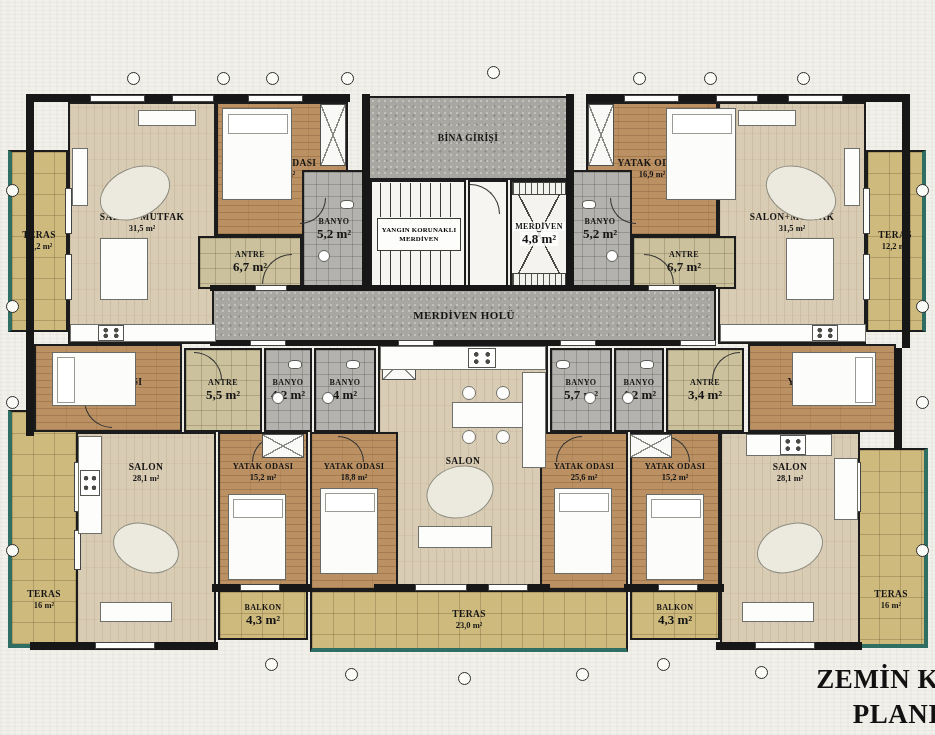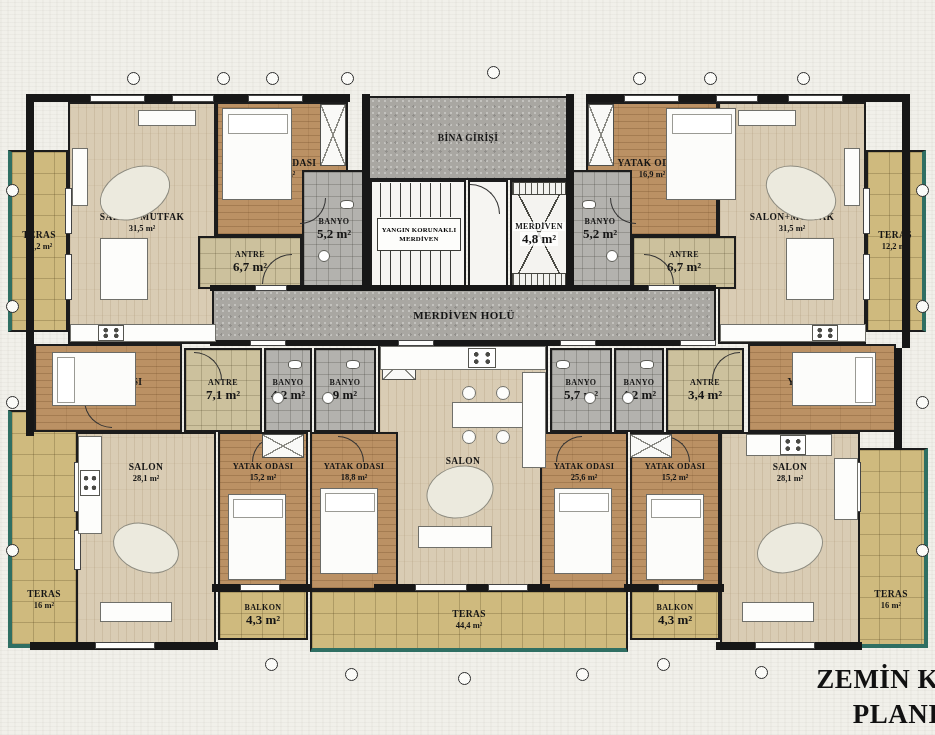--- a/index.html
+++ b/index.html
@@ -67,21 +67,21 @@
   <div class="room tile-teras label-lower" style="left:8px;top:410px;width:70px;height:238px;border-left:4px solid #2f6f63;border-bottom:4px solid #2f6f63;">
     <span class="rlabel">TERAS</span>
     <span class="rarea">16 m²</span>
   </div>
   <div class="room tile-teras sm" style="left:218px;top:590px;width:90px;height:50px;">
     <span class="rlabel">BALKON</span>
     <span class="rarea">4,3 m²</span>
   </div>
   <div class="room tile-teras" style="left:310px;top:590px;width:318px;height:62px;border-bottom:4px solid #2f6f63;">
     <span class="rlabel">TERAS</span>
-    <span class="rarea">44,4 m²</span>
+    <span class="rarea">23,0 m²</span>
   </div>
   <div class="room tile-teras sm" style="left:630px;top:590px;width:90px;height:50px;">
     <span class="rlabel">BALKON</span>
     <span class="rarea">4,3 m²</span>
   </div>
   <div class="room tile-teras label-lower" style="left:856px;top:448px;width:72px;height:200px;border-right:4px solid #2f6f63;border-bottom:4px solid #2f6f63;">
     <span class="rlabel">TERAS</span>
     <span class="rarea">16 m²</span>
   </div>
 
@@ -142,42 +142,42 @@
   <div class="room tile-tan sm" style="left:198px;top:236px;width:104px;height:53px;">
     <span class="rlabel">ANTRE</span>
     <span class="rarea">6,7 m²</span>
   </div>
   <div class="room tile-tan sm" style="left:632px;top:236px;width:104px;height:53px;">
     <span class="rlabel">ANTRE</span>
     <span class="rarea">6,7 m²</span>
   </div>
   <div class="room tile-tan sm" style="left:184px;top:348px;width:78px;height:84px;">
     <span class="rlabel">ANTRE</span>
-    <span class="rarea">7,1 m²</span>
+    <span class="rarea">5,5 m²</span>
   </div>
   <div class="room tile-tan sm" style="left:666px;top:348px;width:78px;height:84px;">
     <span class="rlabel">ANTRE</span>
     <span class="rarea">3,4 m²</span>
   </div>
 
   <div class="room gray-tile sm" style="left:302px;top:170px;width:64px;height:119px;">
     <span class="rlabel">BANYO</span>
     <span class="rarea">5,2 m²</span>
   </div>
   <div class="room gray-tile sm" style="left:568px;top:170px;width:64px;height:119px;">
     <span class="rlabel">BANYO</span>
     <span class="rarea">5,2 m²</span>
   </div>
   <div class="room gray-tile sm" style="left:264px;top:348px;width:48px;height:84px;">
     <span class="rlabel">BANYO</span>
     <span class="rarea">4,2 m²</span>
   </div>
   <div class="room gray-tile sm" style="left:314px;top:348px;width:62px;height:84px;">
     <span class="rlabel">BANYO</span>
-    <span class="rarea">9 m²</span>
+    <span class="rarea">4 m²</span>
   </div>
   <div class="room gray-tile sm" style="left:550px;top:348px;width:62px;height:84px;">
     <span class="rlabel">BANYO</span>
     <span class="rarea">5,7 m²</span>
   </div>
   <div class="room gray-tile sm" style="left:614px;top:348px;width:50px;height:84px;">
     <span class="rlabel">BANYO</span>
     <span class="rarea">4,2 m²</span>
   </div>
 

